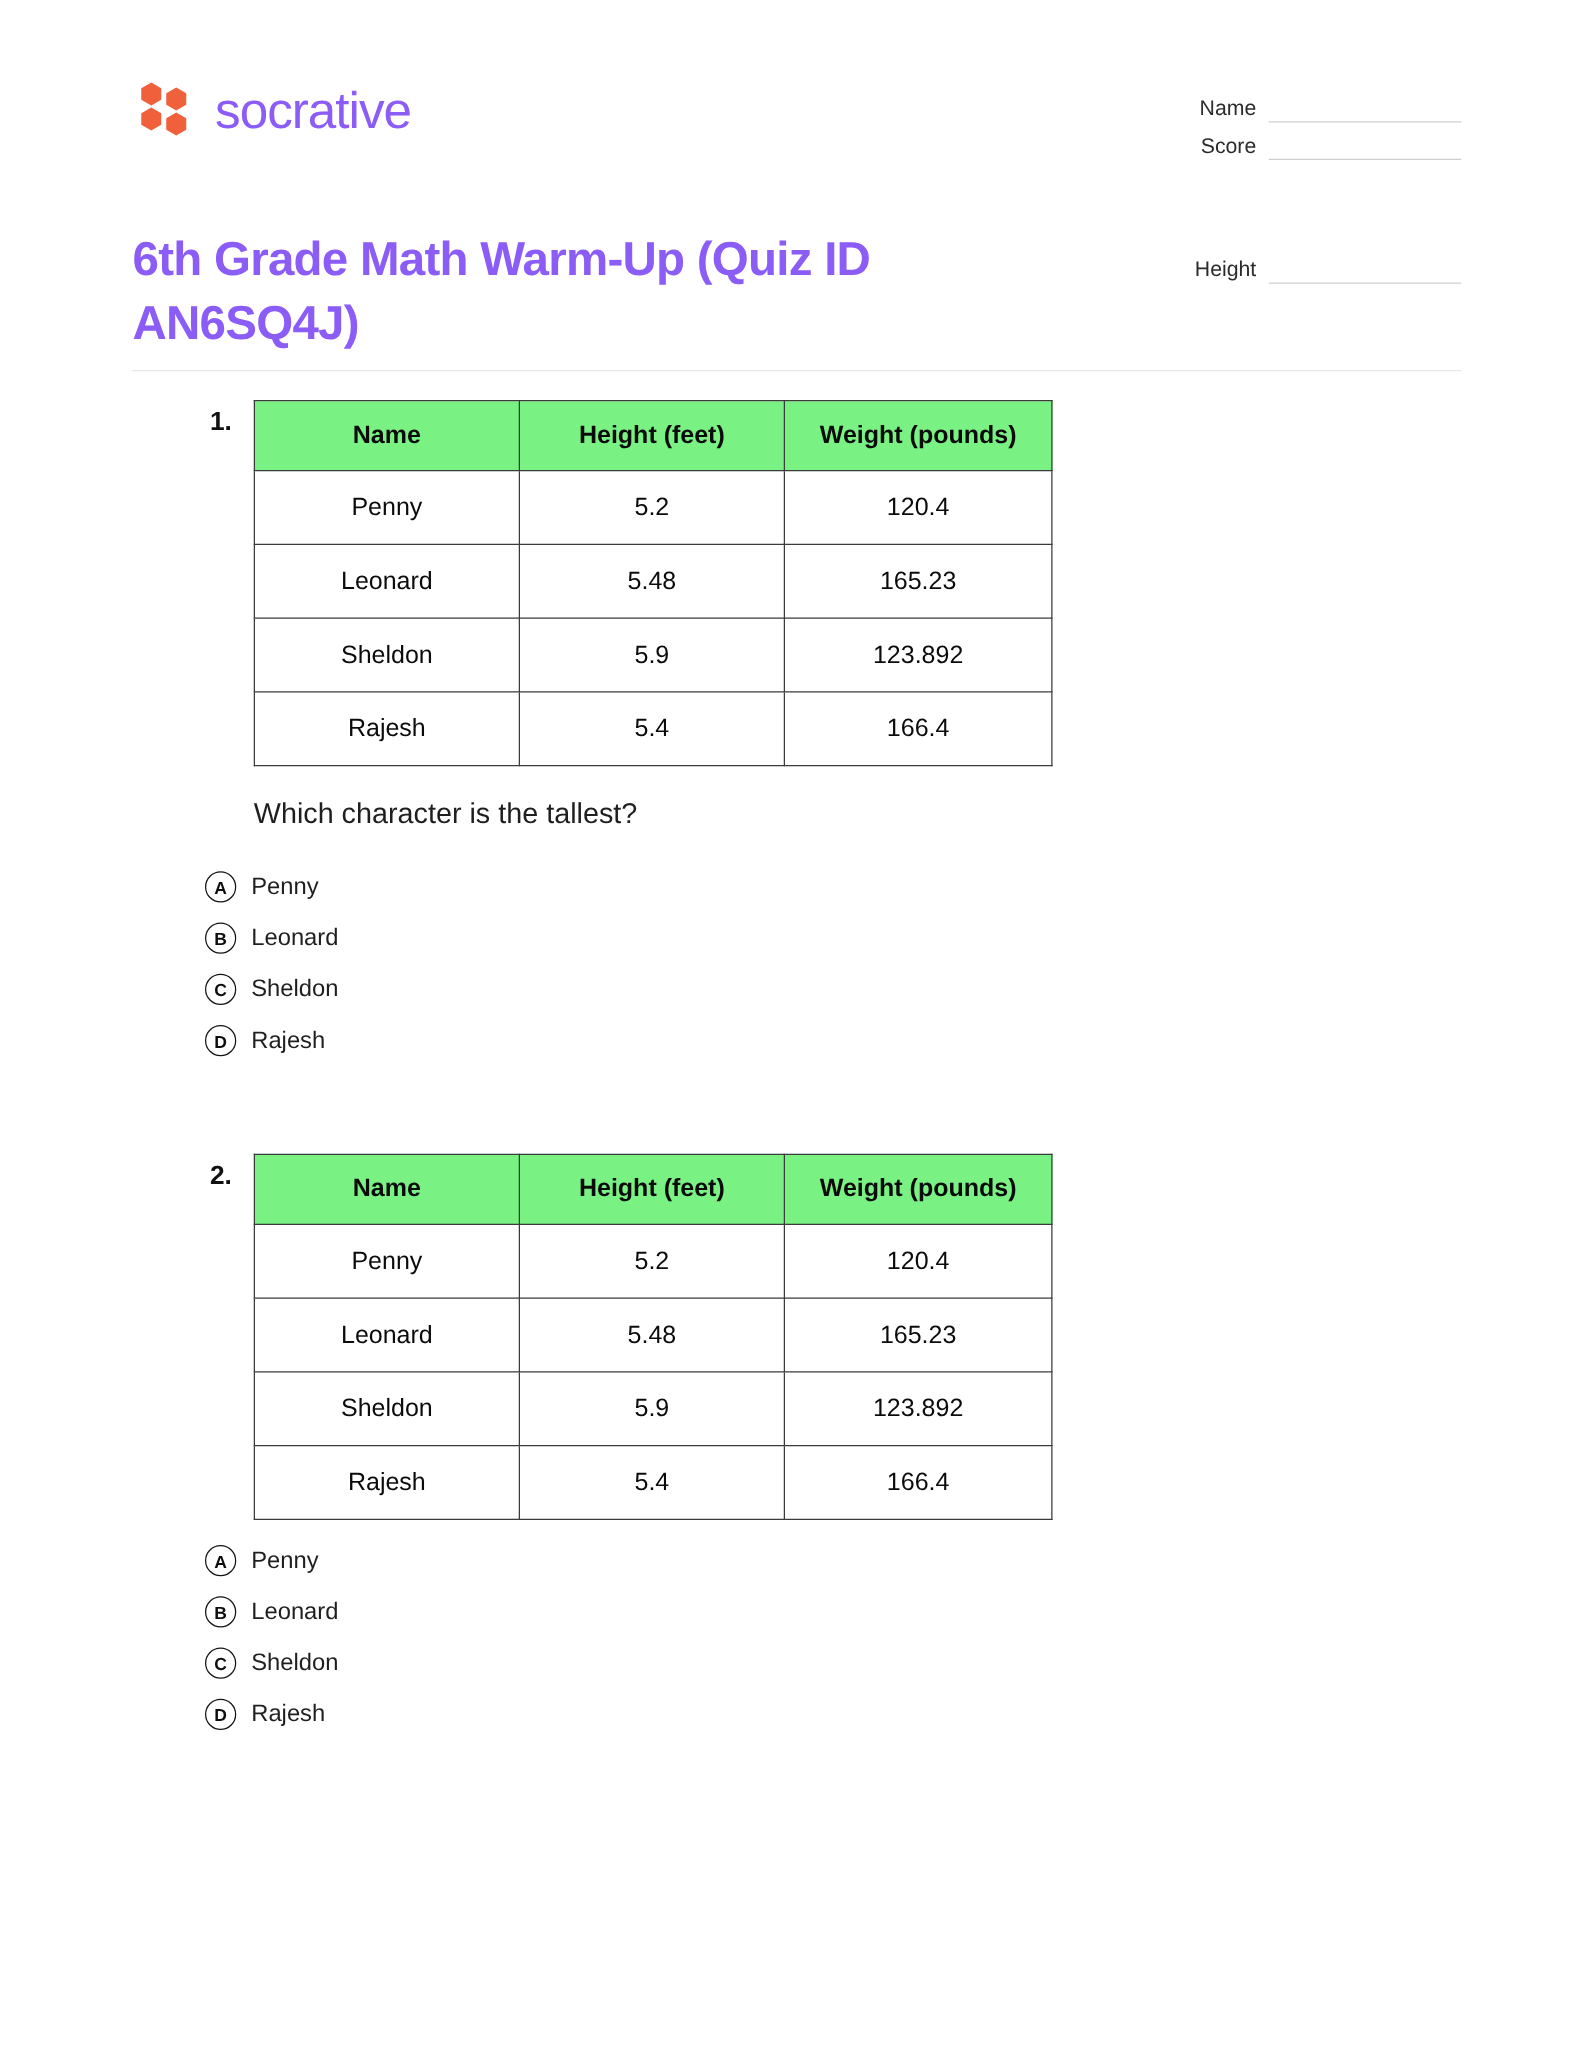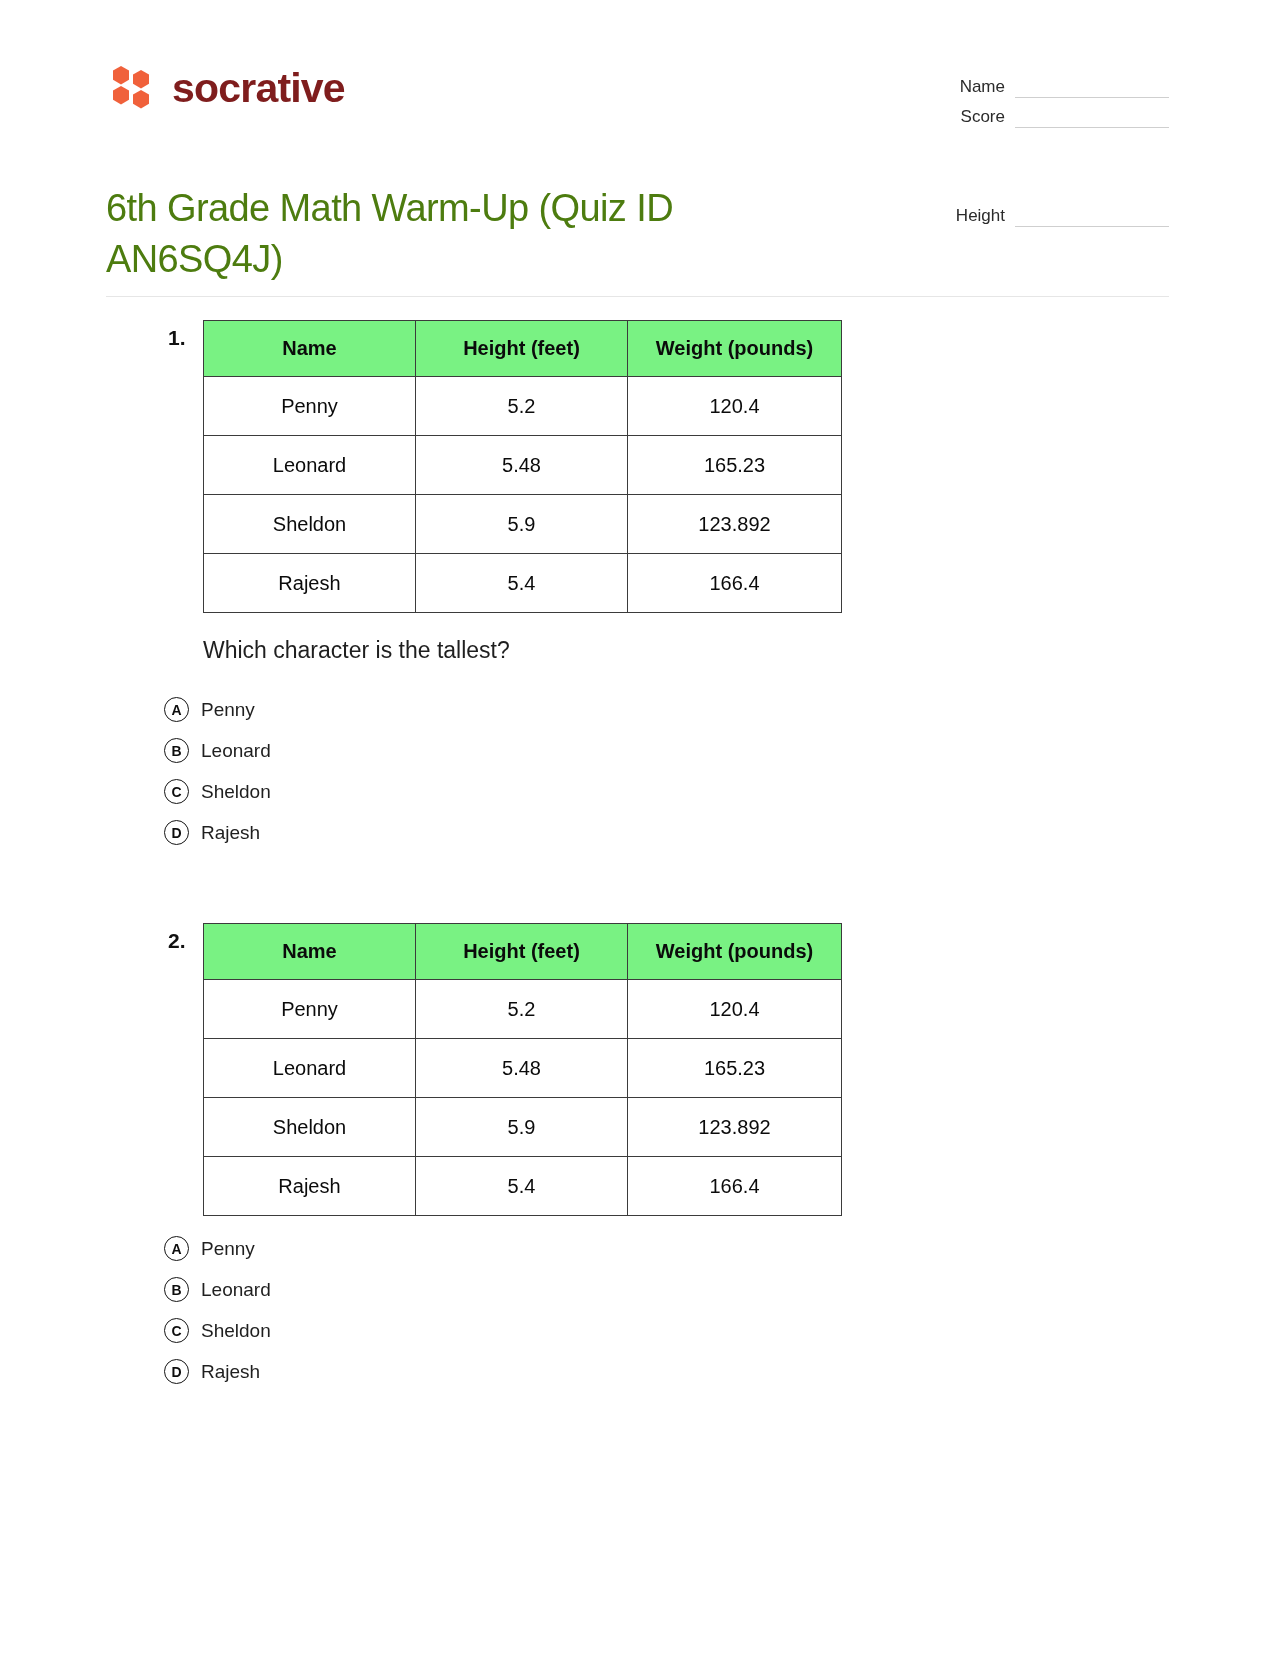--- a/index.html
+++ b/index.html
@@ -36,23 +36,23 @@
     align-items: center;
     gap: 14px;
   }
   .brand-mark {
     width: 52px;
     height: 52px;
     display: block;
   }
   .brand-name {
     font-size: 41px;
-    font-weight: 700;
+    font-weight: 400;
     letter-spacing: -0.8px;
-    color: #7f1d1d;
+    color: #8b5cf6;
     line-height: 1;
   }
 
   .meta {
     position: absolute;
     right: 0;
     top: 68px;
     width: 242px;
   }
   .meta-row {
@@ -76,24 +76,24 @@
     height: 1px;
     flex: none;
   }
 
   .quiz-title {
     position: absolute;
     left: 0;
     top: 158px;
     width: 730px;
     font-size: 38px;
-    font-weight: 400;
+    font-weight: 700;
     line-height: 1.33;
     letter-spacing: -0.6px;
-    color: #4d7c0f;
+    color: #8b5cf6;
   }
 
   .rule {
     position: absolute;
     left: 106px;
     right: 106px;
     top: 296px;
     border-top: 1px solid #e6e6e6;
   }
 

